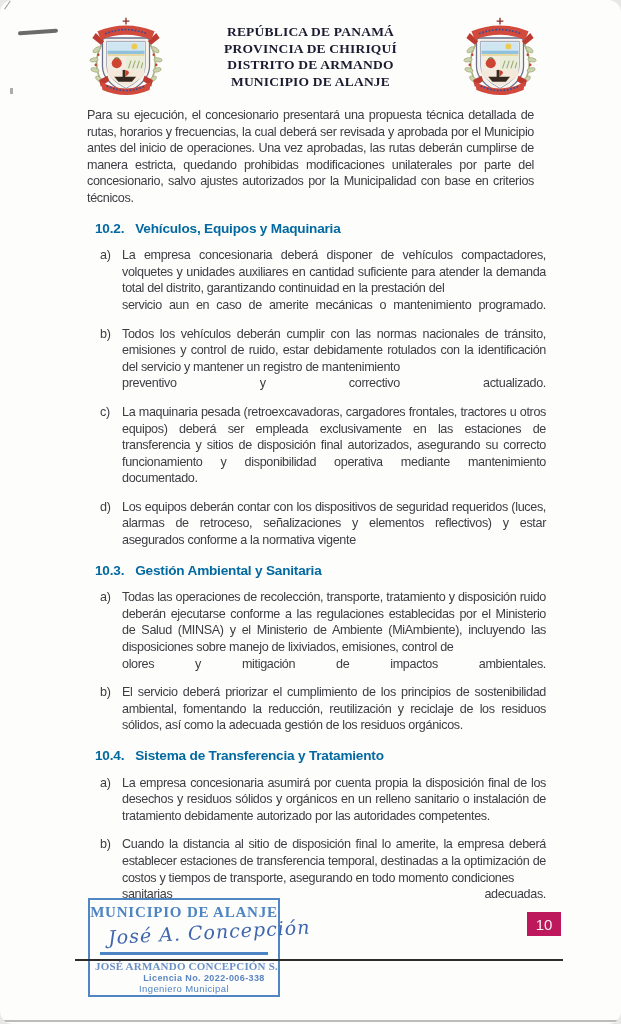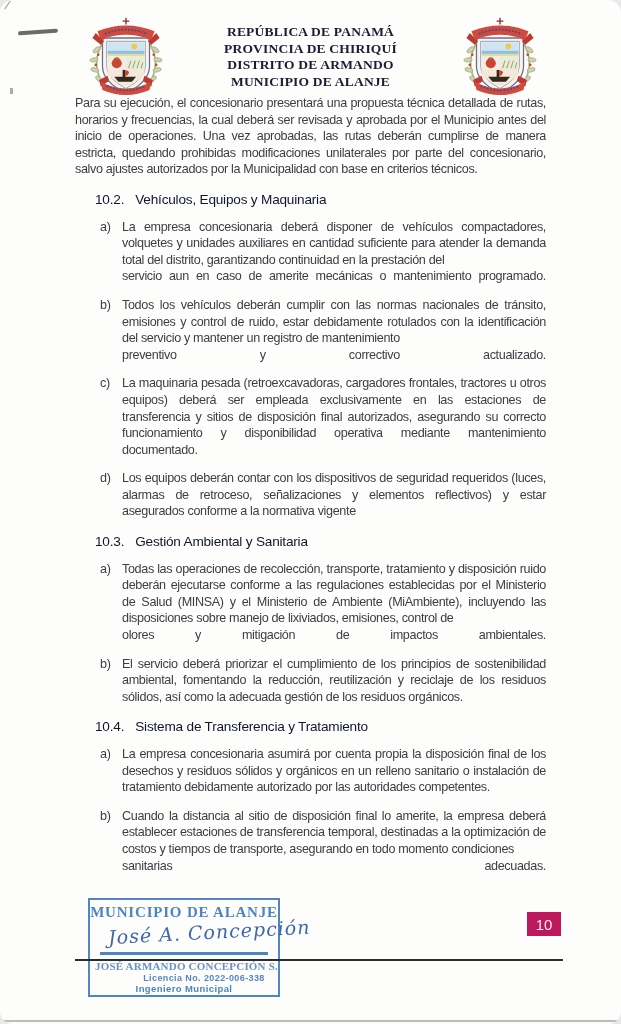--- a/index.html
+++ b/index.html
@@ -19,24 +19,24 @@
     font-family:"Liberation Serif","DejaVu Serif",serif;
     font-weight:bold; font-size:13.5px; line-height:16.5px;
     color:#1b1b31; letter-spacing:.2px;
   }
   
   .content {
     position:absolute; top:95px; left:75px; width:471px;
     font-size:12.6px; line-height:16.6px;
     letter-spacing:-0.35px; text-align:justify; color:#3d3d44;
   }
-  .intro { margin:0; }
+  .intro { margin:12px; }
   .section-heading {
-    margin:14px 0 10px 20px; font-weight:normal; font-size:13.6px;
-    color:#0f172a; display:flex; letter-spacing:-0.2px;
+    margin:14px 0 10px 20px; font-weight:bold; font-size:13.6px;
+    color:#0369a1; display:flex; letter-spacing:-0.2px;
   }
   .section-heading .num { margin-right:11px; }
   .item { display:flex; margin:0 0 12px 25px; }
   .item-label { width:22px; flex-shrink:0; }
   .item-text { flex:1; display:block; text-align:justify; }
   .item-text .last-line {
     display:block; text-align:justify; text-align-last:justify;
   }
   
   .stamp {
@@ -61,21 +61,21 @@
     position:absolute; left:0; top:60px; width:100%;
     font-family:"Liberation Serif","DejaVu Serif",serif; font-weight:bold;
     font-size:11px; color:#5a85c2; opacity:.9; letter-spacing:.2px;text-align:right;
   }
   .stamp-license {
     position:absolute; left:0; top:73px; width:100%;
     font-weight:bold; font-size:9px; color:#5a85c2; letter-spacing:.4px;padding-left:20px;
   }
   .stamp-role {
     position:absolute; left:0; top:83px; width:100%;
-    font-weight:bold; font-size:9.5px; color:#4d84c4; letter-spacing:.4px;
+    font-weight:normal; font-size:9.5px; color:#4d84c4; letter-spacing:.4px;
   }
   
   .footer-rule {
     position:absolute; left:75px; top:959px; width:488px; height:2px;
     background:#2c2c2c;
   }
   .footer-date {
     position:absolute; top:1025px; left:330px; width:190px; text-align:right;
     font-size:12.5px; color:#6b6b6d; letter-spacing:.2px;
   }

